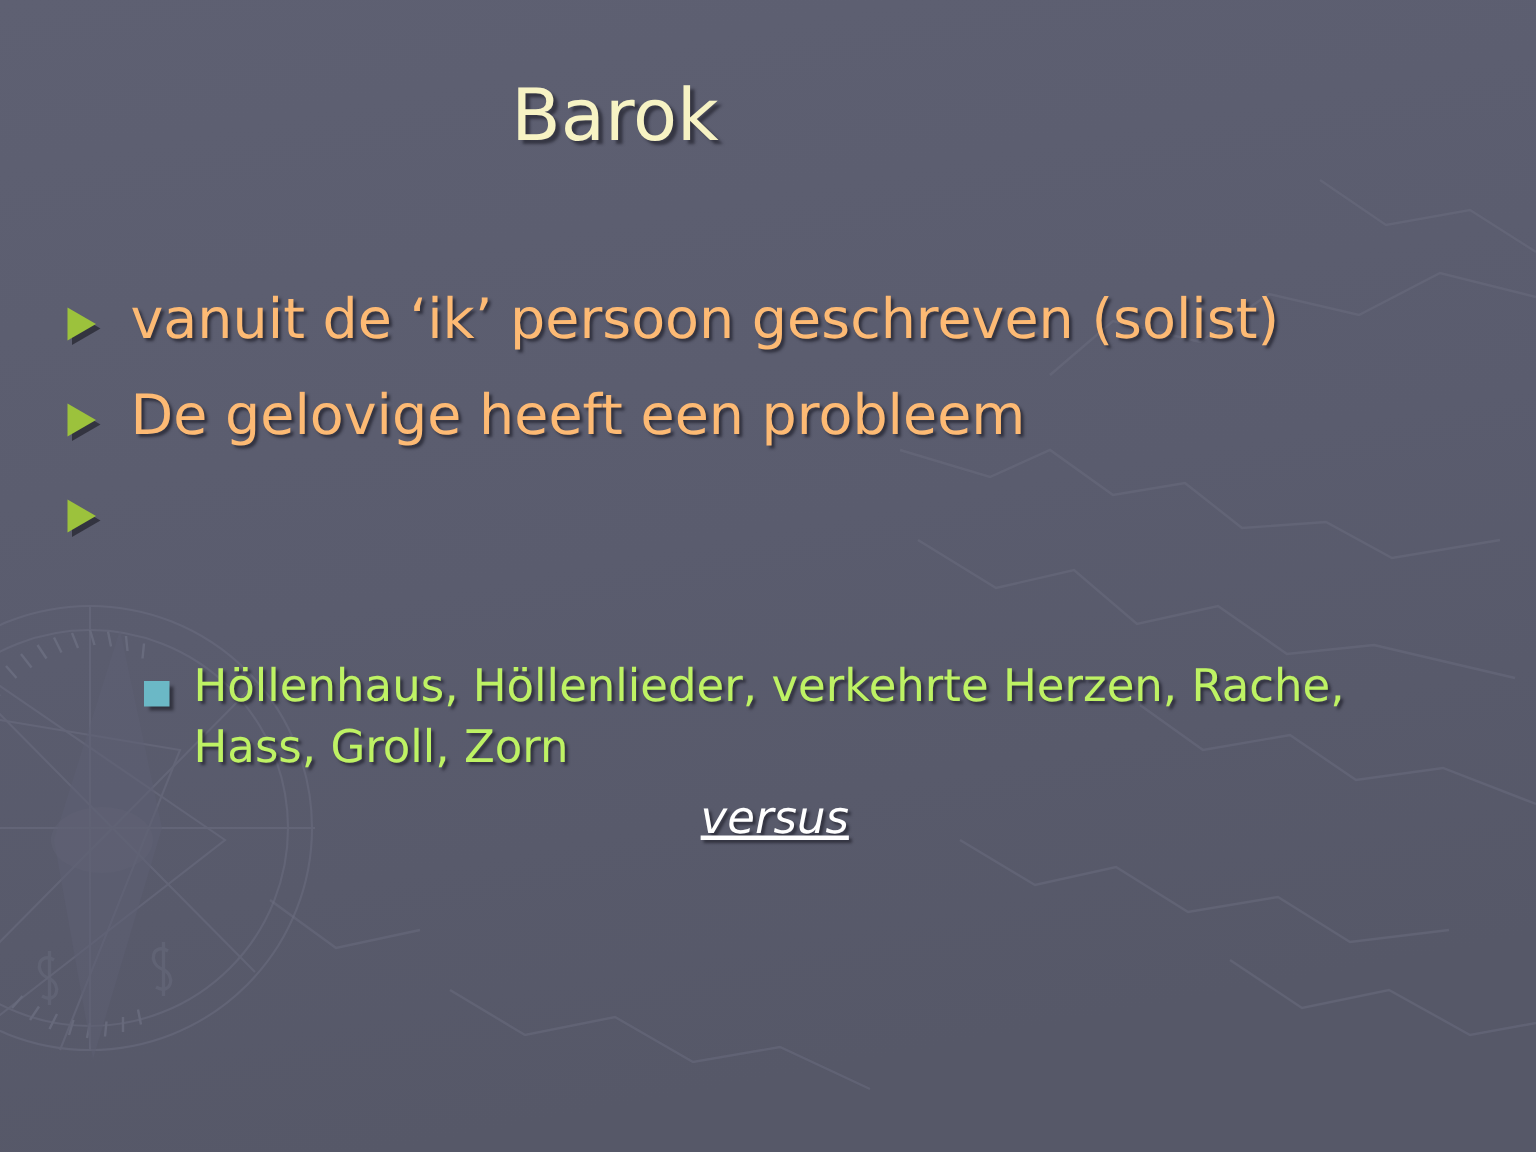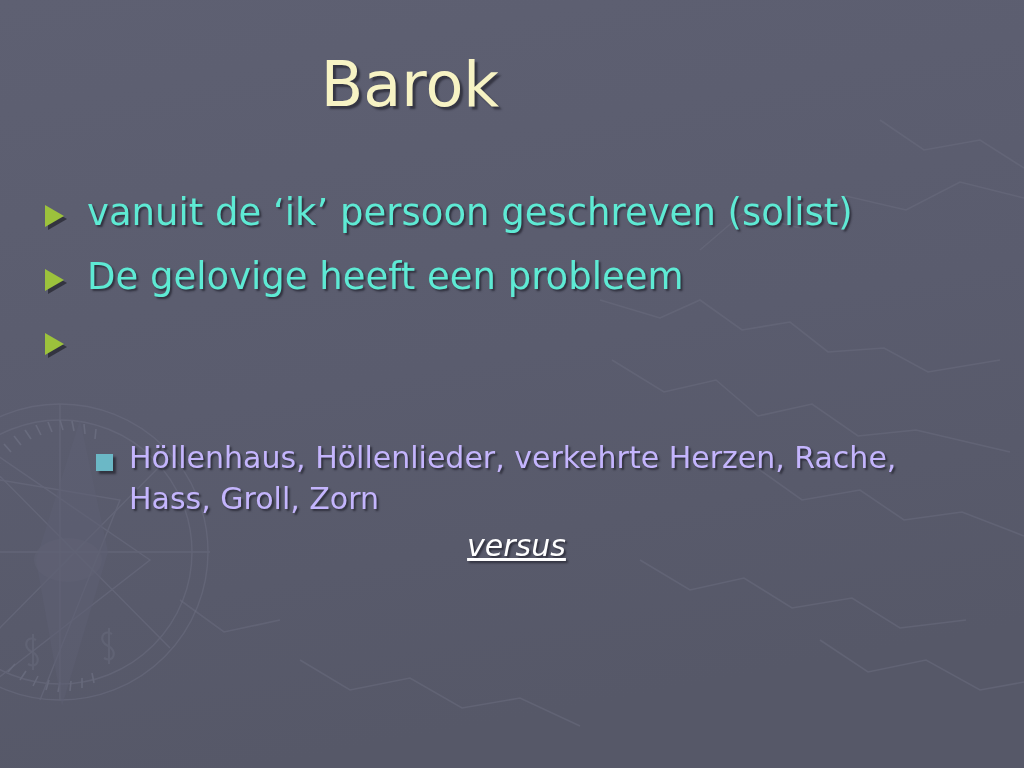--- a/index.html
+++ b/index.html
@@ -32,21 +32,21 @@
     pointer-events: none;
   }
 
   
   .title {
     position: absolute;
     left: 0;
     top: 52px;
     width: 820px;
     text-align: center;
-    font-size: 62px;
+    font-size: 48px;
     line-height: 1.05;
     font-weight: 400;
     color: #f7f3c4;
     text-shadow: 3px 3px 2px rgba(20,20,30,0.55);
     letter-spacing: 0px;
   }
 
   
   .level1 {
     position: absolute;
@@ -82,21 +82,21 @@
     border-left: 19px solid rgba(18,18,26,0.55);
   }
   .tri-marker .tri-main {
     left: 1px;
     top: 0px;
     border-left: 19px solid #9cc23c;
   }
   .l1-text {
     font-size: 37px;
     line-height: 1.26;
-    color: #5eead4;
+    color: #fdba74;
     text-shadow: 2px 2px 2px rgba(20,20,30,0.6);
     white-space: nowrap;
     text-align: center;
   }
 
   
   .level2 {
     position: absolute;
     left: 96px;
     top: 438px;
@@ -112,21 +112,21 @@
     width: 17px;
     height: 17px;
     margin-top: 16px;
     margin-right: 16px;
     background: #6bb8c6;
     box-shadow: 3px 3px 2px rgba(18,18,26,0.55);
   }
   .l2-text {
     font-size: 30px;
     line-height: 1.36;
-    color: #c4b5fd;
+    color: #bef264;
     text-shadow: 2px 2px 2px rgba(20,20,30,0.6);
     max-width: 840px;
   }
   .versus-line {
     font-size: 30px;
     line-height: 1.36;
     color: #ffffff;
     font-style: italic;
     text-shadow: 2px 2px 2px rgba(20,20,30,0.6);
     text-align: center;

